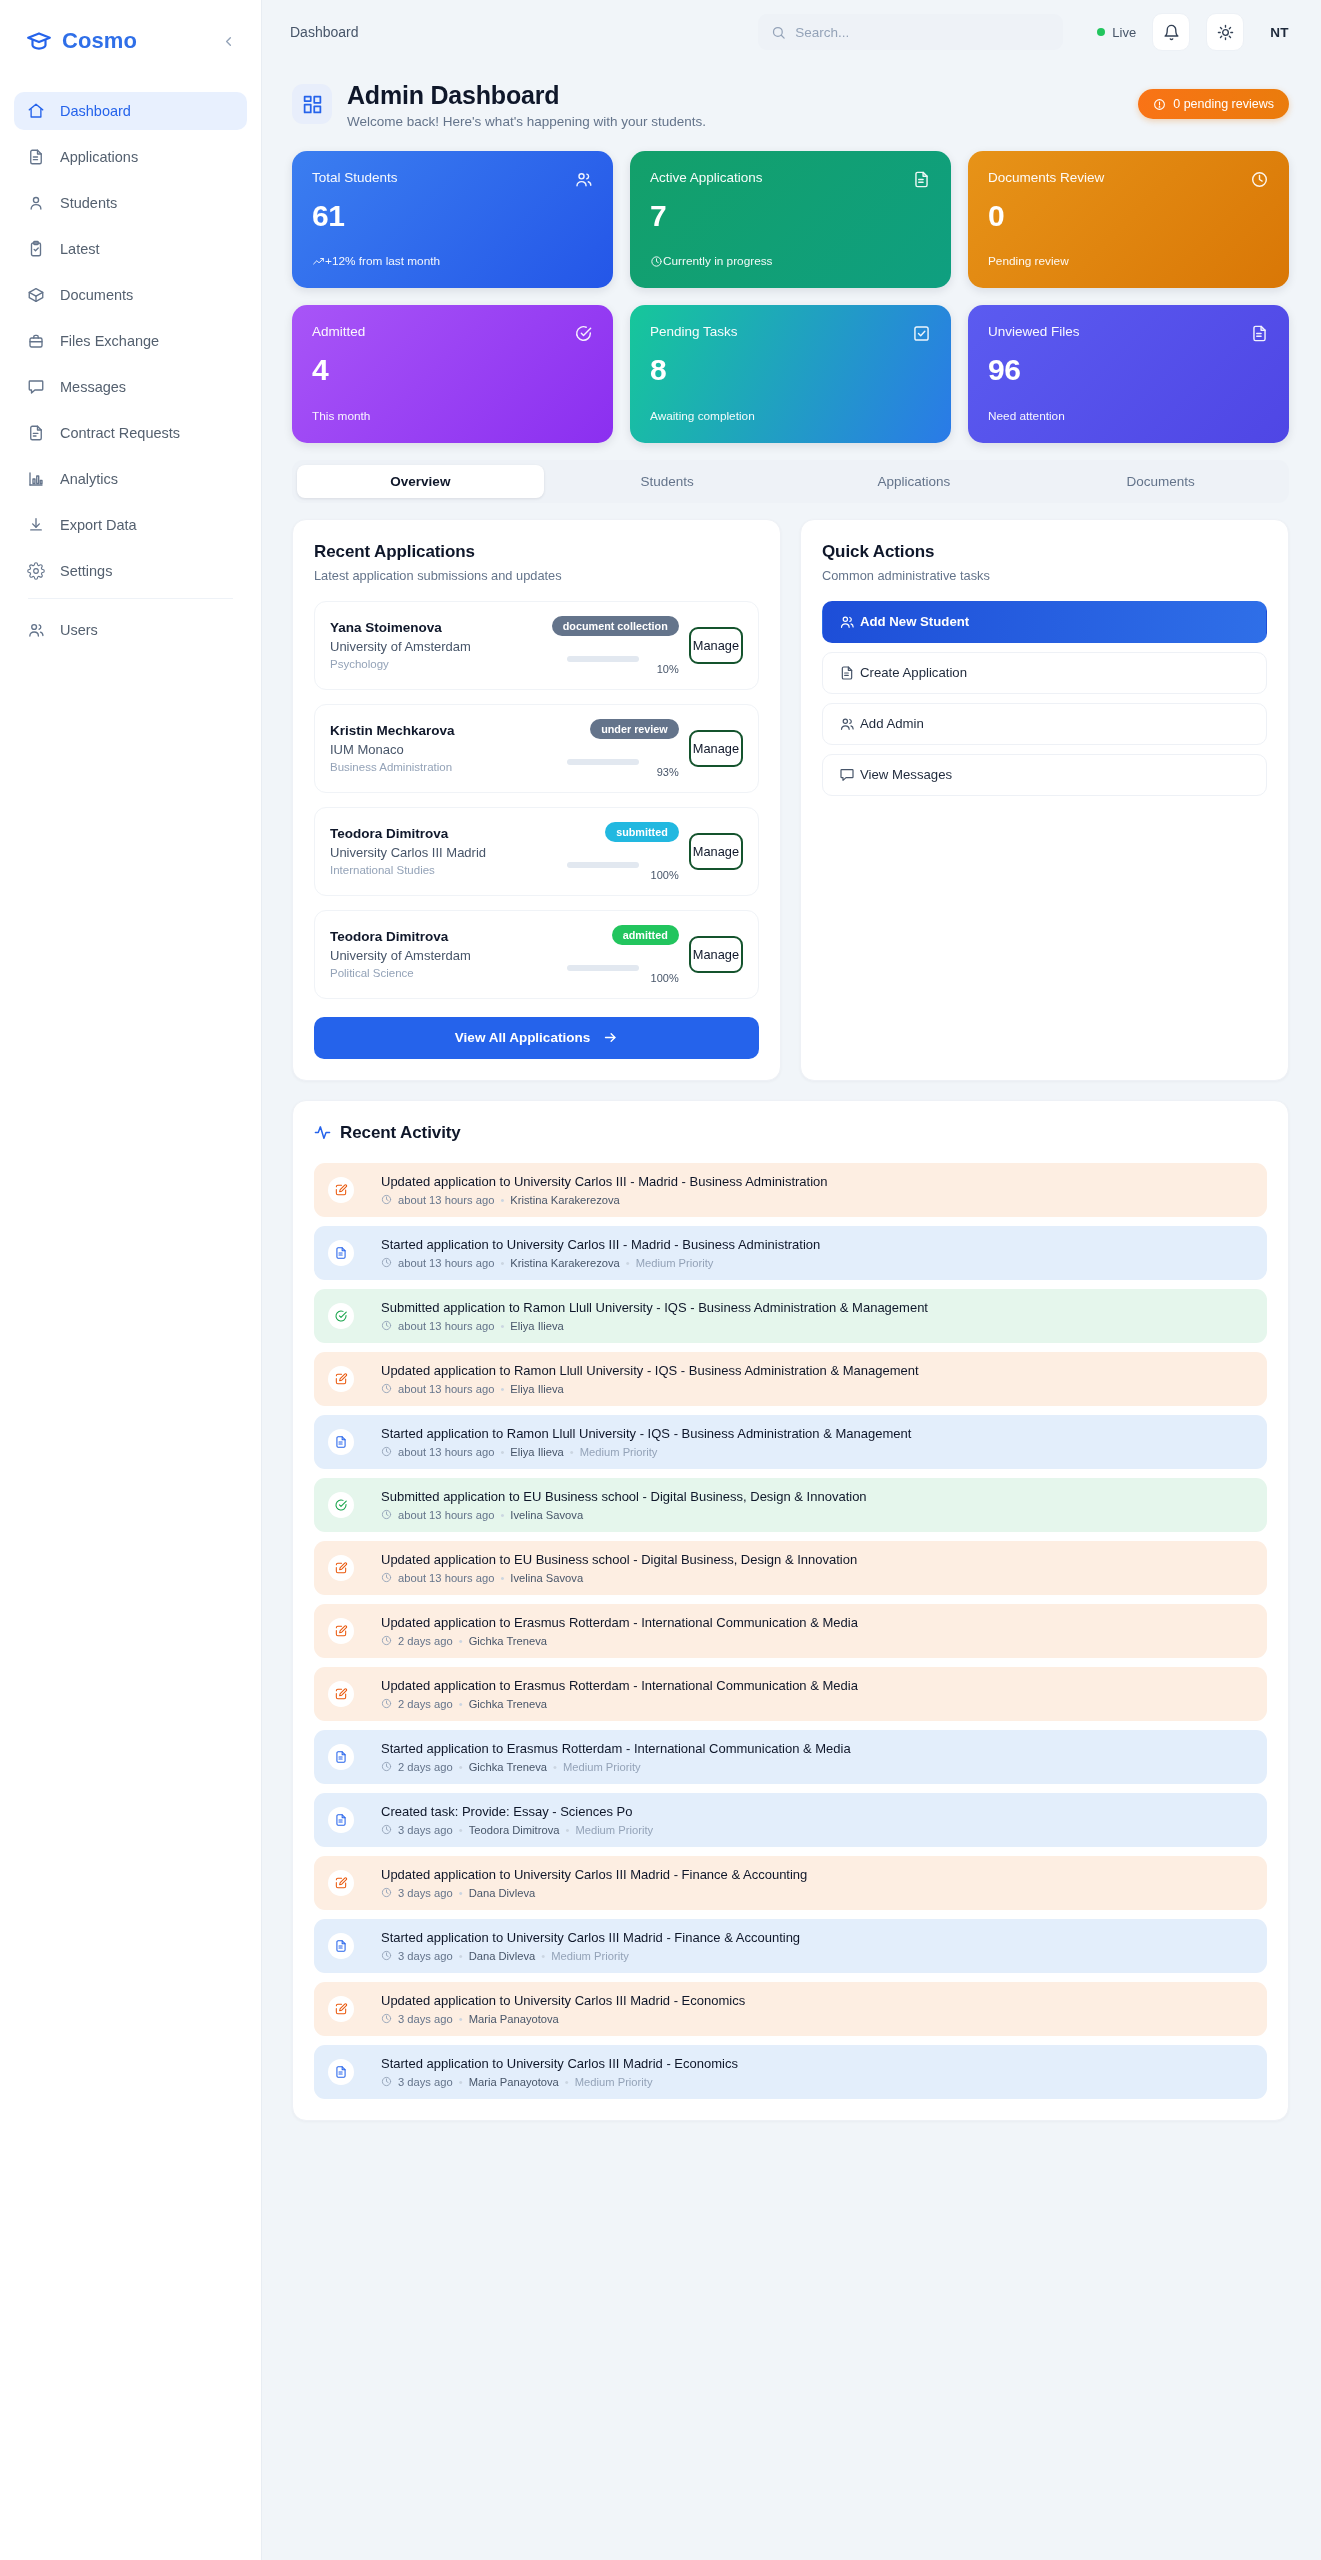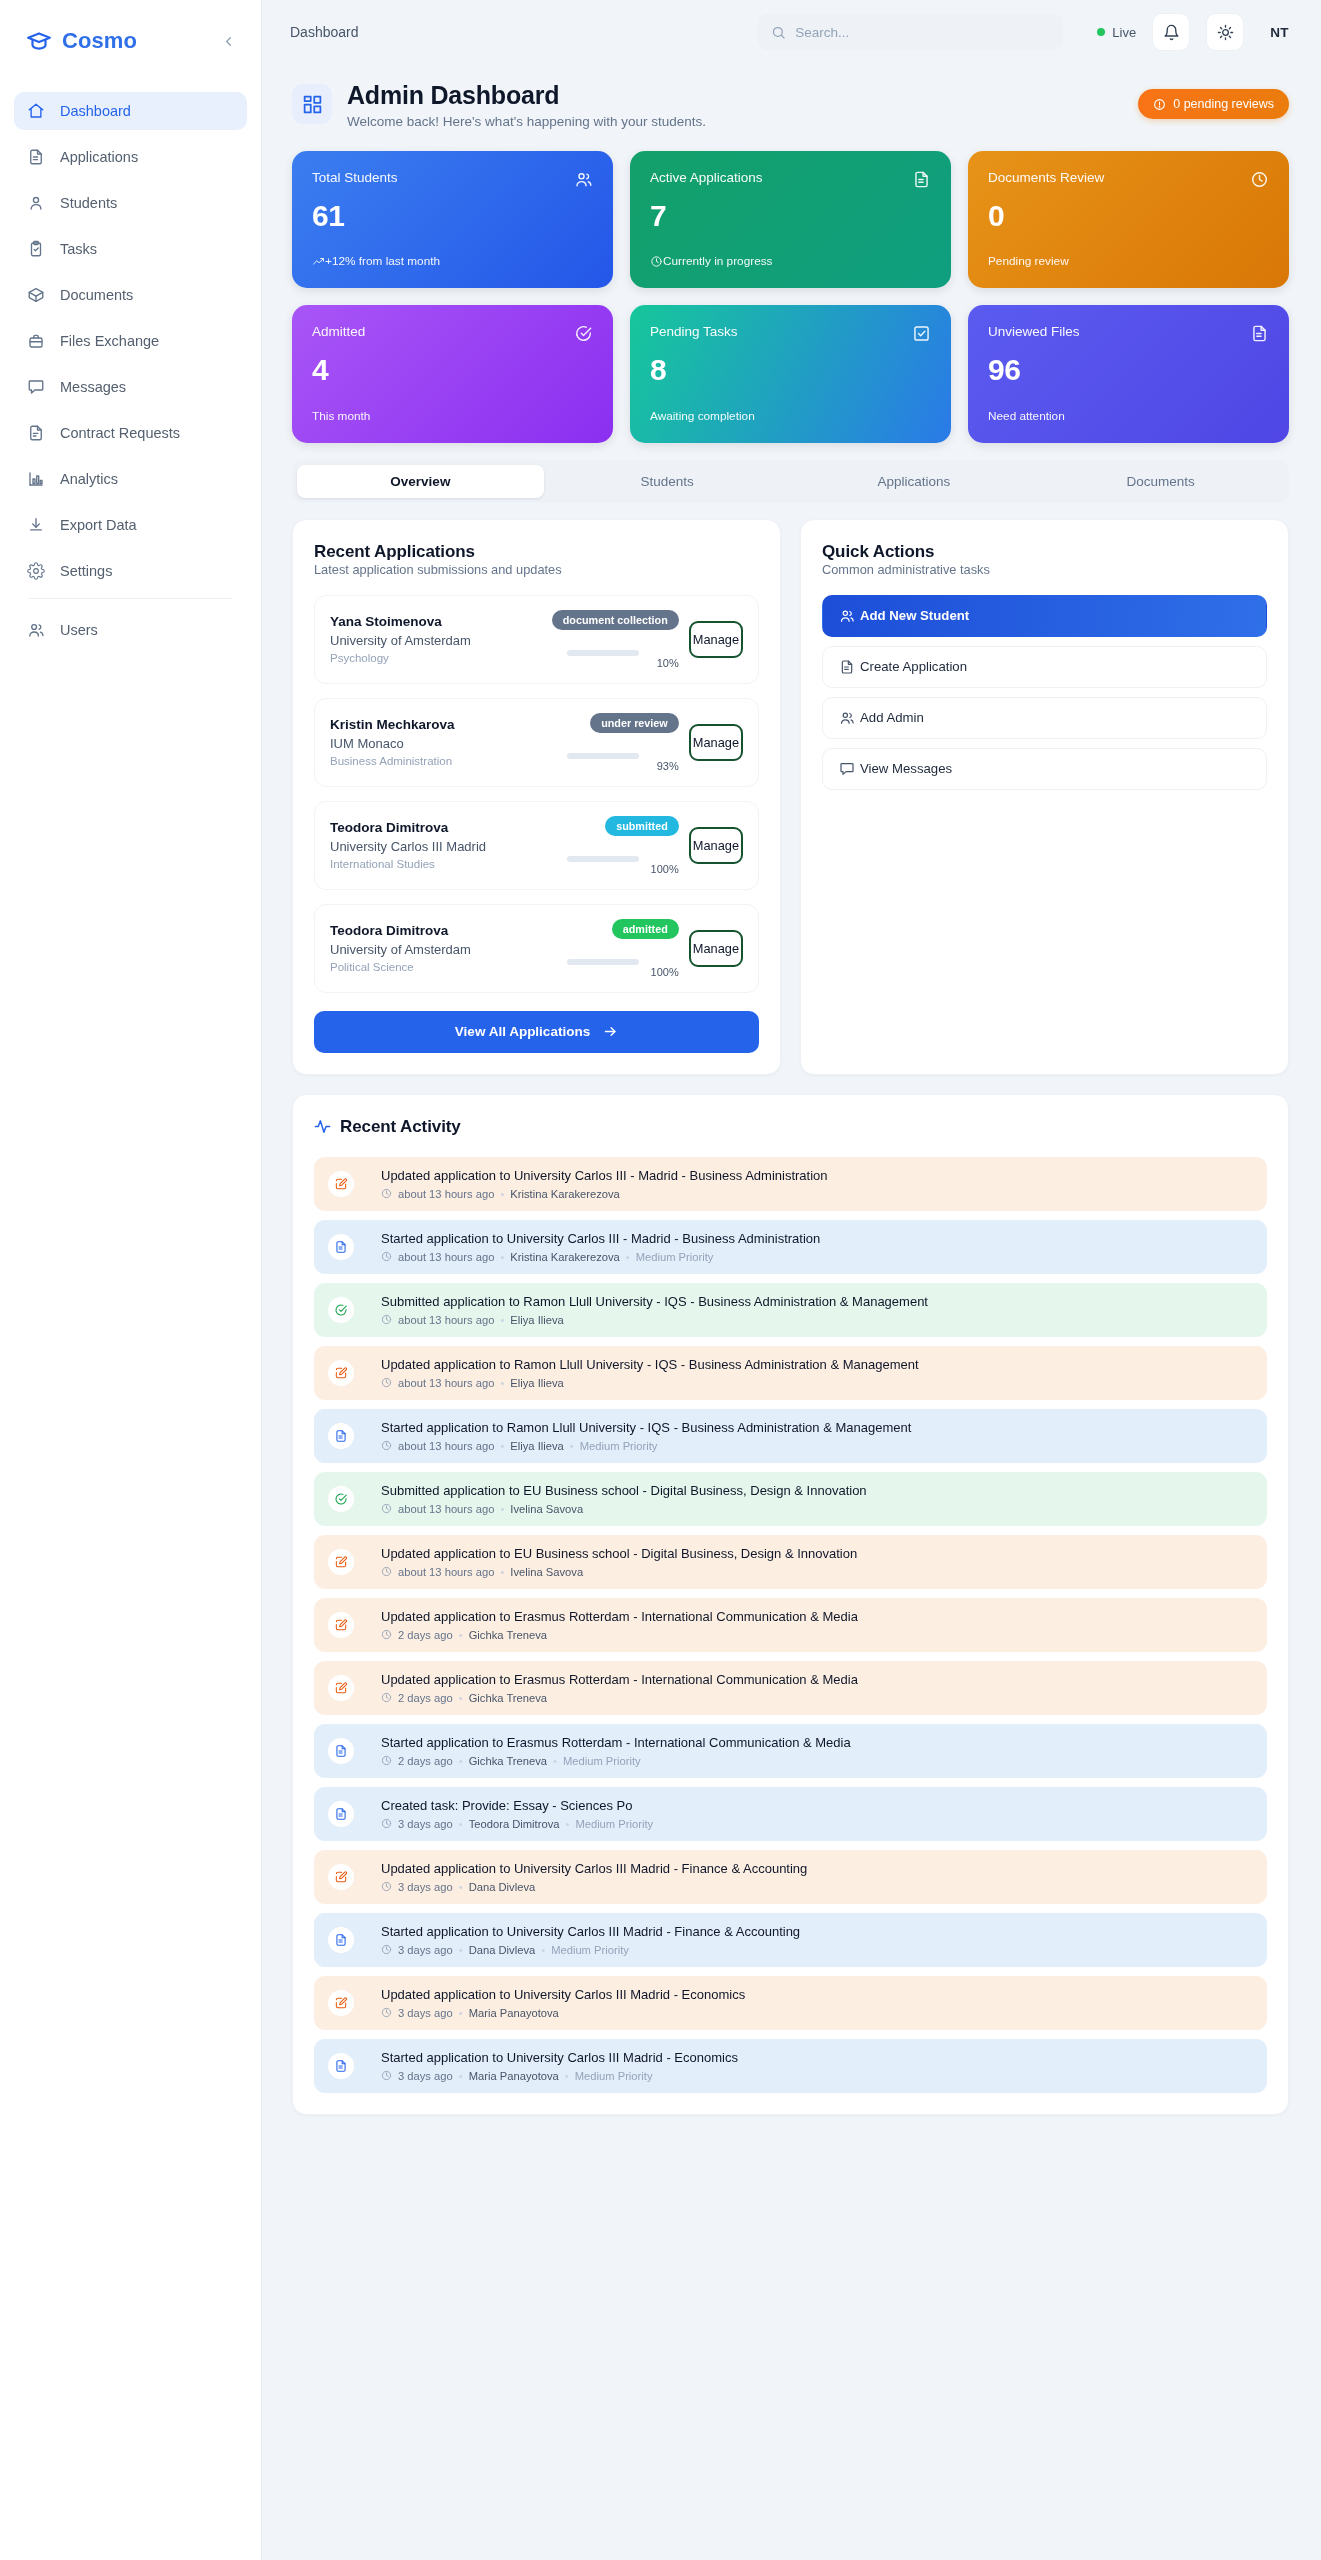--- a/index.html
+++ b/index.html
@@ -155,21 +155,21 @@
   .tab.active { background: #ffffff; color: #0f172a; font-weight: 700; box-shadow: 0 1px 3px rgba(15,23,42,.10); }
 
   
   .cols { display: grid; grid-template-columns: 1fr 1fr; gap: 19px; }
   .panel {
     background: #ffffff; border: 1px solid #eef1f6;
     border-radius: 14px; padding: 22px 21px 21px 21px;
     box-shadow: 0 1px 3px rgba(15,23,42,.04);
   }
   .panel-title { font-size: 17px; font-weight: 700; color: #0f172a; letter-spacing: -.1px; }
-  .panel-sub { font-size: 12.8px; color: #64748b; }
+  .panel-sub { font-size: 12.8px; color: #64748b; margin-top: 6px; }
 
   
   .app-list { margin-top: 18px; display: flex; flex-direction: column; gap: 14px; }
   .app-row {
     border: 1px solid #f0f3f7; border-radius: 12px;
     padding: 14px 15px; display: flex; align-items: center; gap: 10px;
     cursor: pointer;
   }
   .app-info { flex: 1; min-width: 0; }
   .app-name { font-size: 13.5px; font-weight: 600; color: #0f172a; }
@@ -293,21 +293,21 @@
           <span>Students</span>
         </div>
         <div class="nav-item">
           <span class="nav-ico">
             <svg width="18" height="18" viewBox="0 0 24 24" fill="none" stroke="currentColor" stroke-width="1.8" stroke-linecap="round" stroke-linejoin="round">
               <rect x="6" y="4" width="12" height="17" rx="2"></rect>
               <rect x="9" y="2" width="6" height="4" rx="1"></rect>
               <polyline points="9.5 12.5 11.3 14.3 15 10.6"></polyline>
             </svg>
           </span>
-          <span>Tasks</span>
+          <span>Latest</span>
         </div>
         <div class="nav-item">
           <span class="nav-ico">
             <svg width="18" height="18" viewBox="0 0 24 24" fill="none" stroke="currentColor" stroke-width="1.8" stroke-linecap="round" stroke-linejoin="round">
               <path d="M21 8.5 12 3.5 3 8.5v7L12 20.5l9-5z"></path>
               <path d="m3 8.5 9 5 9-5"></path>
               <line x1="12" y1="13.5" x2="12" y2="20.5"></line>
             </svg>
           </span>
           <span>Documents</span>

